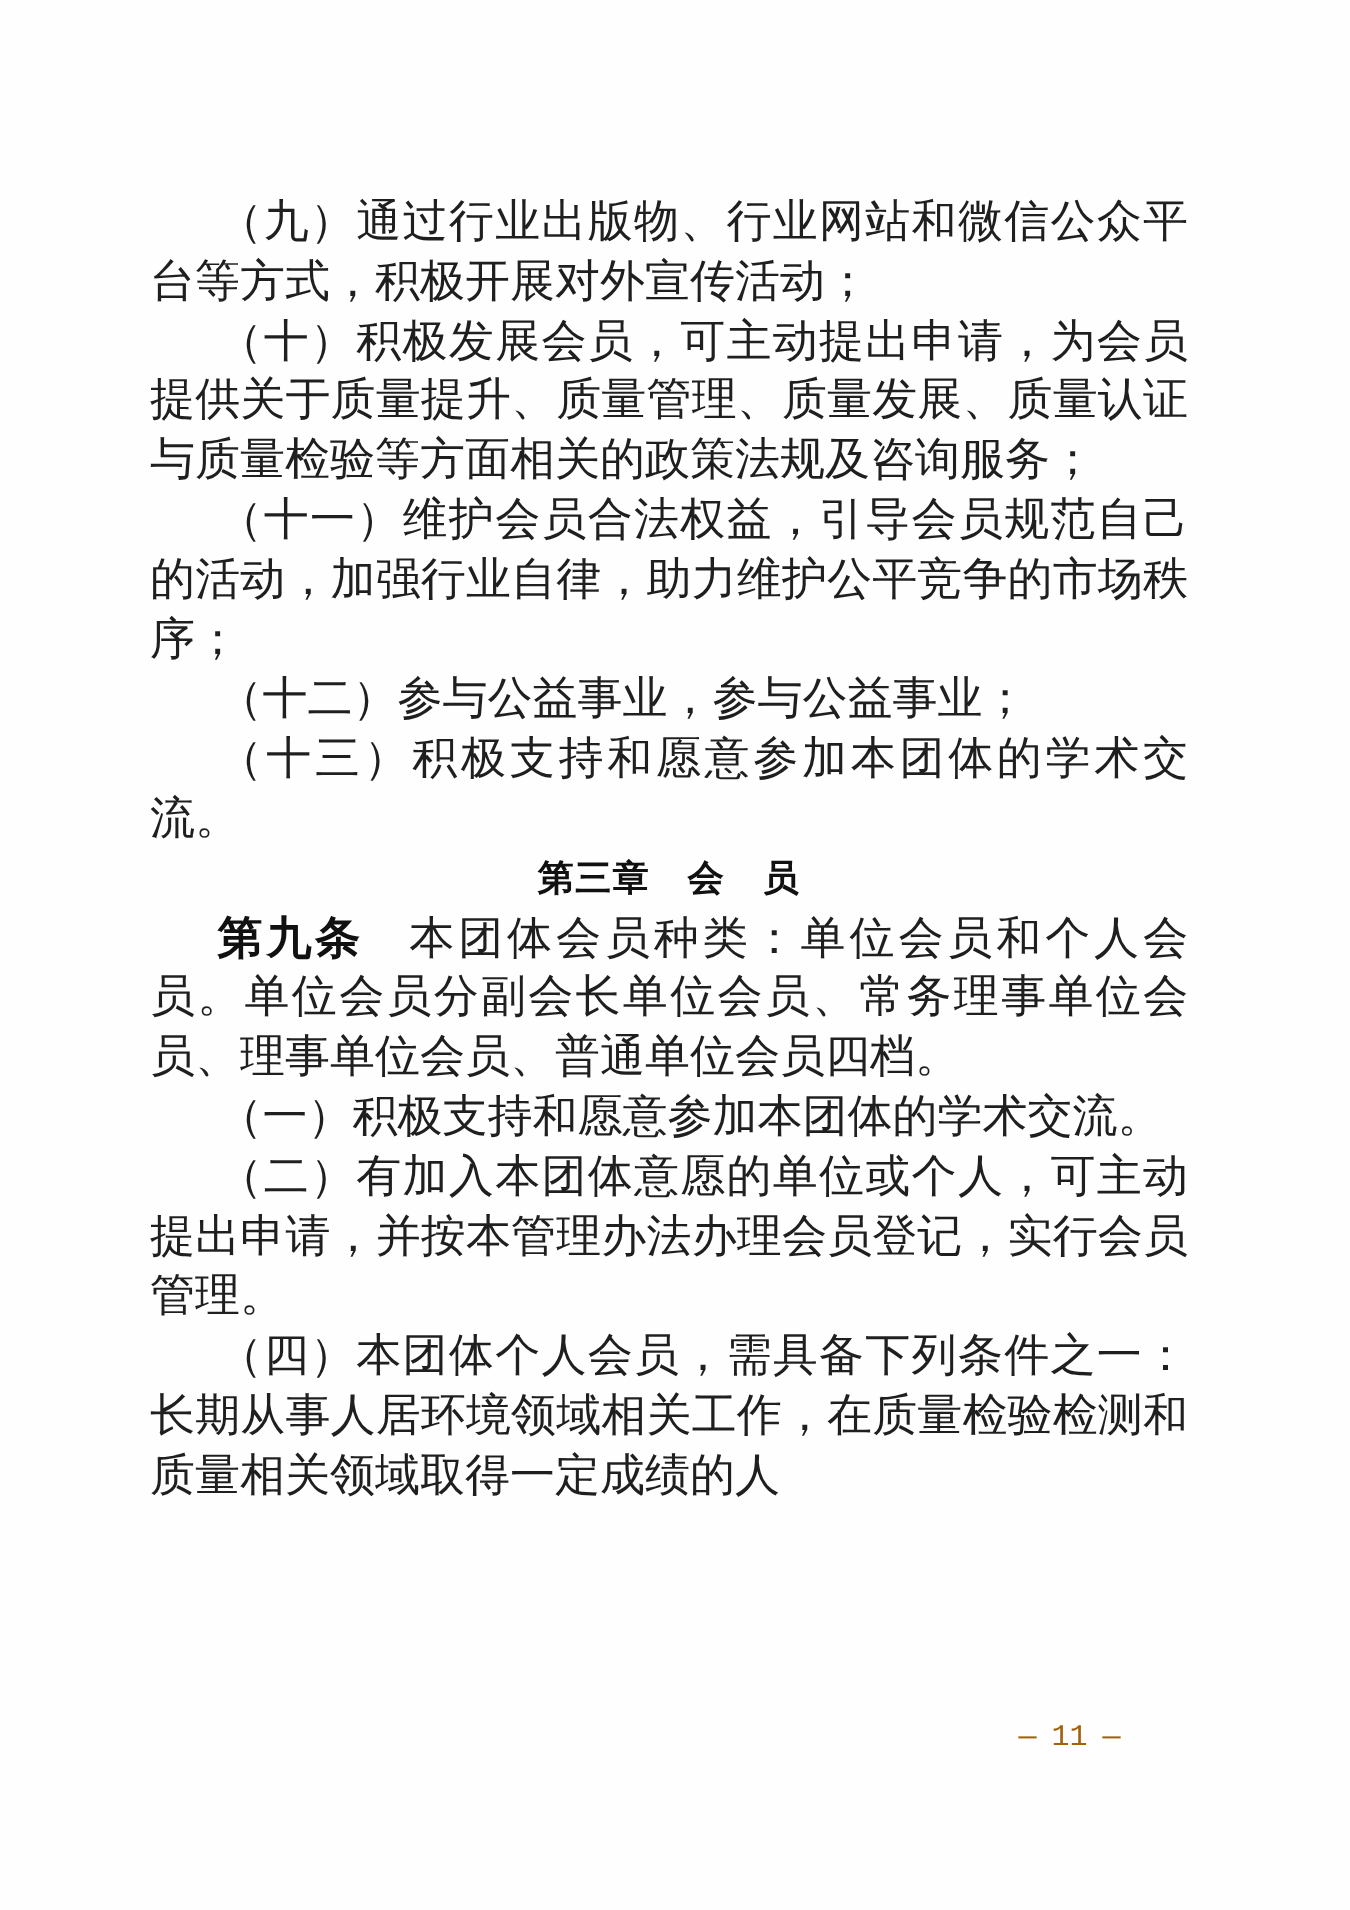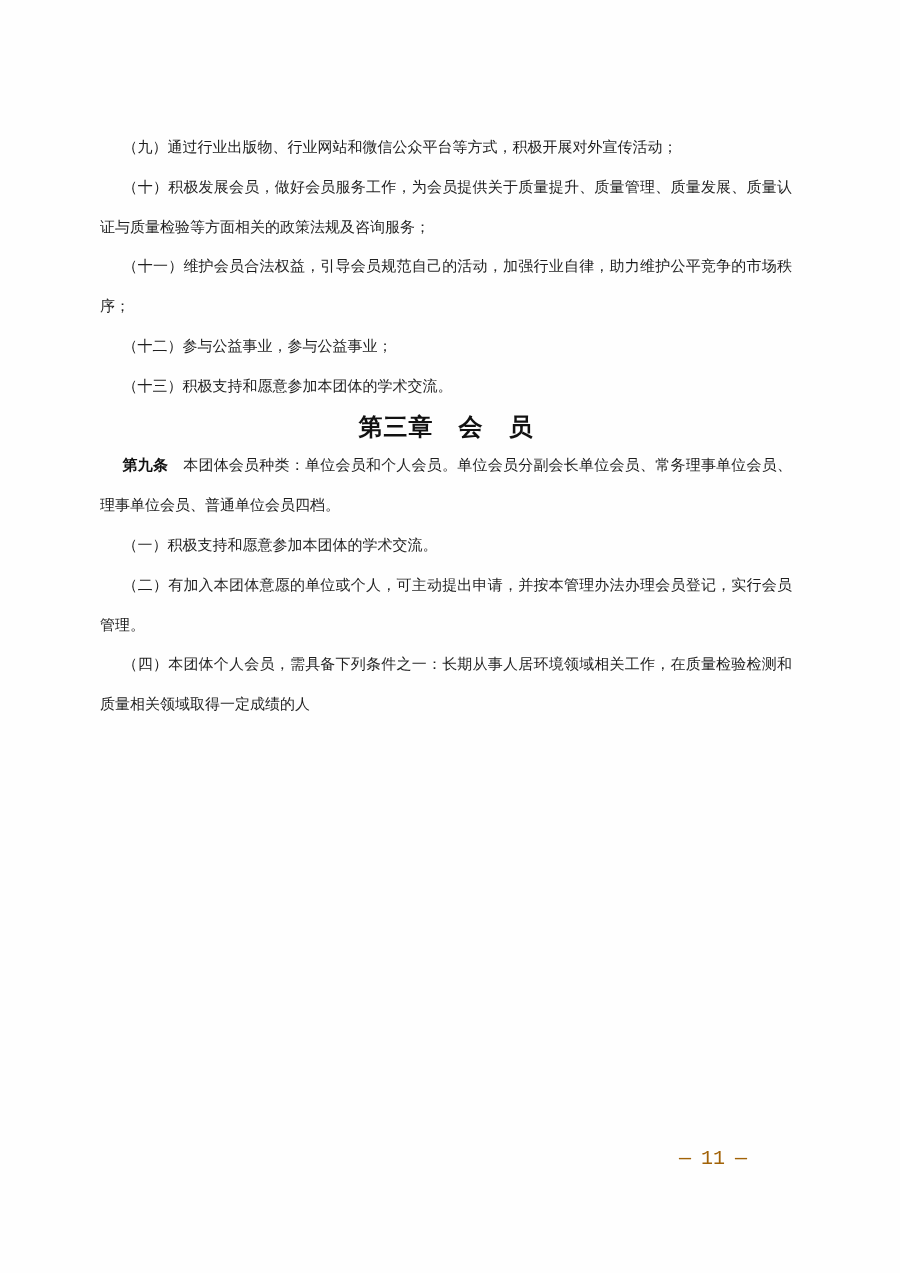--- a/index.html
+++ b/index.html
@@ -13,21 +13,21 @@
     overflow: hidden;
     font-family: "Liberation Serif", "DejaVu Serif", serif;
   }
   .content {
     position: absolute;
     left: 100px;
     top: 128px;
     width: 692px;
   }
   .para {
-    font-size: 15px;
+    font-size: 30px;
     line-height: 39.8px;
     text-align: justify;
     text-justify: inter-character;
     text-indent: 1.5em;
     word-break: break-all;
     color: #1f1f1f;
     font-family: "Liberation Serif", "DejaVu Serif", serif;
   }
   .chapter {
     font-size: 24px;
@@ -57,21 +57,21 @@
   }
   .footer span { margin: 0 5px; }
 </style>
 </head>
 <body>
 
 <div class="page">
   <main class="content">
     <div id="paragraphs">
         <p class="para">（九）通过行业出版物、行业网站和微信公众平台等方式，积极开展对外宣传活动；</p>
-        <p class="para">（十）积极发展会员，做好会员服务工作，为会员提供关于质量提升、质量管理、质量发展、质量认证与质量检验等方面相关的政策法规及咨询服务；</p>
+        <p class="para">（十）积极发展会员，可主动提出申请，为会员提供关于质量提升、质量管理、质量发展、质量认证与质量检验等方面相关的政策法规及咨询服务；</p>
         <p class="para">（十一）维护会员合法权益，引导会员规范自己的活动，加强行业自律，助力维护公平竞争的市场秩序；</p>
         <p class="para">（十二）参与公益事业，参与公益事业；</p>
         <p class="para">（十三）积极支持和愿意参加本团体的学术交流。</p>
         <h2 class="chapter">第三章　会　员</h2>
         <p class="para"><b class="lead">第九条</b><span>本团体会员种类：单位会员和个人会员。单位会员分副会长单位会员、常务理事单位会员、理事单位会员、普通单位会员四档。</span></p>
         <p class="para">（一）积极支持和愿意参加本团体的学术交流。</p>
         <p class="para">（二）有加入本团体意愿的单位或个人，可主动提出申请，并按本管理办法办理会员登记，实行会员管理。</p>
         <p class="para">（四）本团体个人会员，需具备下列条件之一：长期从事人居环境领域相关工作，在质量检验检测和质量相关领域取得一定成绩的人</p>
       </div>
   </main>

